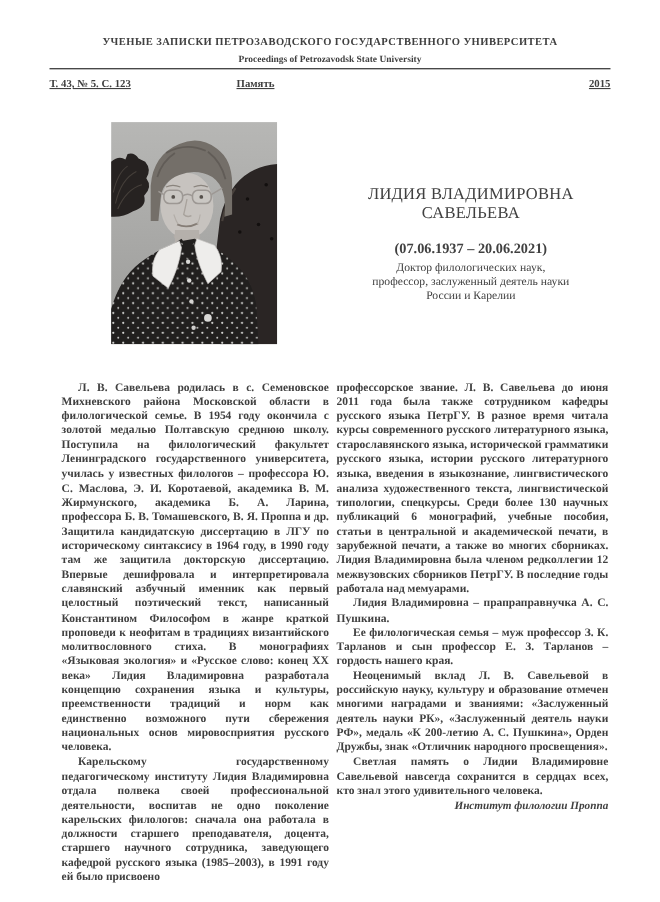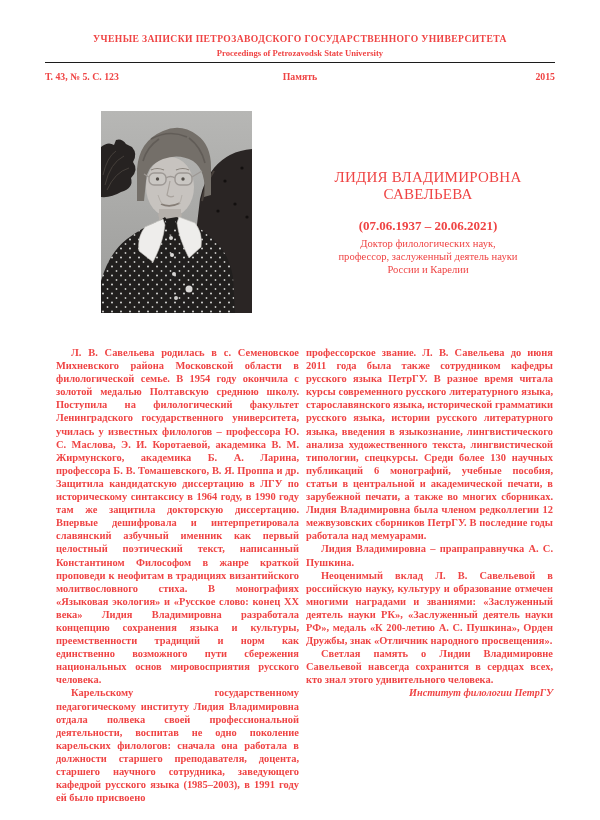--- a/index.html
+++ b/index.html
@@ -1,40 +1,40 @@
 <!DOCTYPE html>
 <html lang="ru"><head>
 <meta charset="utf-8">
 <style>
   * { margin:0; padding:0; box-sizing:border-box; }
   html,body { background:#ffffff; }
   .page {
     position:relative; width:600px; height:820px;
-    background:#ffffff; color:#ef4444; overflow:hidden;
+    background:#ffffff; color:#404040; overflow:hidden;
     font-family:"Liberation Serif", serif;
   }
   
   .journal-title {
     position:absolute; top:33px; left:30px; right:30px;
     text-align:center; font-size:9.6px; font-weight:700; letter-spacing:0.4px;
   }
   .journal-subtitle {
     position:absolute; top:48px; left:30px; right:30px;
     text-align:center; font-size:8.6px; font-weight:700;
   }
   .header-rule {
     position:absolute; top:62px; left:45px; width:510px;
     border-top:1.1px solid #1c1c1c;
   }
   .issue-row {
     position:absolute; top:71px; left:45px; width:510px;
     display:flex; font-weight:700; font-size:9.8px;
   }
-  .issue-row > span { flex:1; }
-  .issue-center { text-align:center; }
+  .issue-row > span { flex:1;text-decoration:underline; }
+  .issue-center { }
   .issue-year { text-align:right; }
 
   
   .photo-frame { position:absolute; left:101px; top:111px; width:151px; height:202px; }
   .photo-frame svg { display:block; width:100%; height:100%; }
 
   
   .memorial { position:absolute; left:302px; top:169px; width:252px; text-align:center; }
   .memorial-name { font-size:15px; font-weight:400; letter-spacing:0.25px; }
   .memorial-dates { font-size:13px; font-weight:700; margin-top:15px; }
@@ -142,18 +142,19 @@
   </div>
 
   <div class="col col-left">
     <p class="indent">Л. В. Савельева родилась в с. Семеновское Михневского района Московской области в филологической семье. В 1954 году окончила с золотой медалью Полтавскую среднюю школу. Поступила на филологический факультет Ленинградского государственного университета, училась у известных филологов – профессора Ю. С. Маслова, Э. И. Коротаевой, академика В. М. Жирмунского, академика Б. А. Ларина, профессора Б. В. Томашевского, В. Я. Проппа и др. Защитила кандидатскую диссертацию в ЛГУ по историческому синтаксису в 1964 году, в 1990 году там же защитила докторскую диссертацию. Впервые дешифровала и интерпретировала славянский азбучный именник как первый целостный поэтический текст, написанный Константином Философом в жанре краткой проповеди к неофитам в традициях византийского молитвословного стиха. В монографиях «Языковая экология» и «Русское слово: конец ХХ века» Лидия Владимировна разработала концепцию сохранения языка и культуры, преемственности традиций и норм как единственно возможного пути сбережения национальных основ мировосприятия русского человека.</p>
     <p class="indent">Карельскому государственному педагогическому институту Лидия Владимировна отдала полвека своей профессиональной деятельности, воспитав не одно поколение карельских филологов: сначала она работала в должности старшего преподавателя, доцента, старшего научного сотрудника, заведующего кафедрой русского языка (1985–2003), в 1991 году ей было присвоено</p>
   </div>
 
   <div class="col col-right">
     <p>профессорское звание. Л. В. Савельева до июня 2011 года была также сотрудником кафедры русского языка ПетрГУ. В разное время читала курсы современного русского литературного языка, старославянского языка, исторической грамматики русского языка, истории русского литературного языка, введения в языкознание, лингвистического анализа художественного текста, лингвистической типологии, спецкурсы. Среди более 130 научных публикаций 6 монографий, учебные пособия, статьи в центральной и академической печати, в зарубежной печати, а также во многих сборниках. Лидия Владимировна была членом редколлегии 12 межвузовских сборников ПетрГУ. В последние годы работала над мемуарами.</p>
     <p class="indent">Лидия Владимировна – прапраправнучка А. С. Пушкина.</p>
+    <p class="indent">Ее филологическая семья – муж профессор З. К. Тарланов и сын профессор Е. З. Тарланов – гордость нашего края.</p>
     <p class="indent">Неоценимый вклад Л. В. Савельевой в российскую науку, культуру и образование отмечен многими наградами и званиями: «Заслуженный деятель науки РК», «Заслуженный деятель науки РФ», медаль «К 200-летию А. С. Пушкина», Орден Дружбы, знак «Отличник народного просвещения».</p>
     <p class="indent">Светлая память о Лидии Владимировне Савельевой навсегда сохранится в сердцах всех, кто знал этого удивительного человека.</p>
-    <p class="signature">Институт филологии ПетрГУ</p>
+    <p class="signature">Институт филологии Проппа</p>
   </div>
 
 </div>
 
 </body></html>

